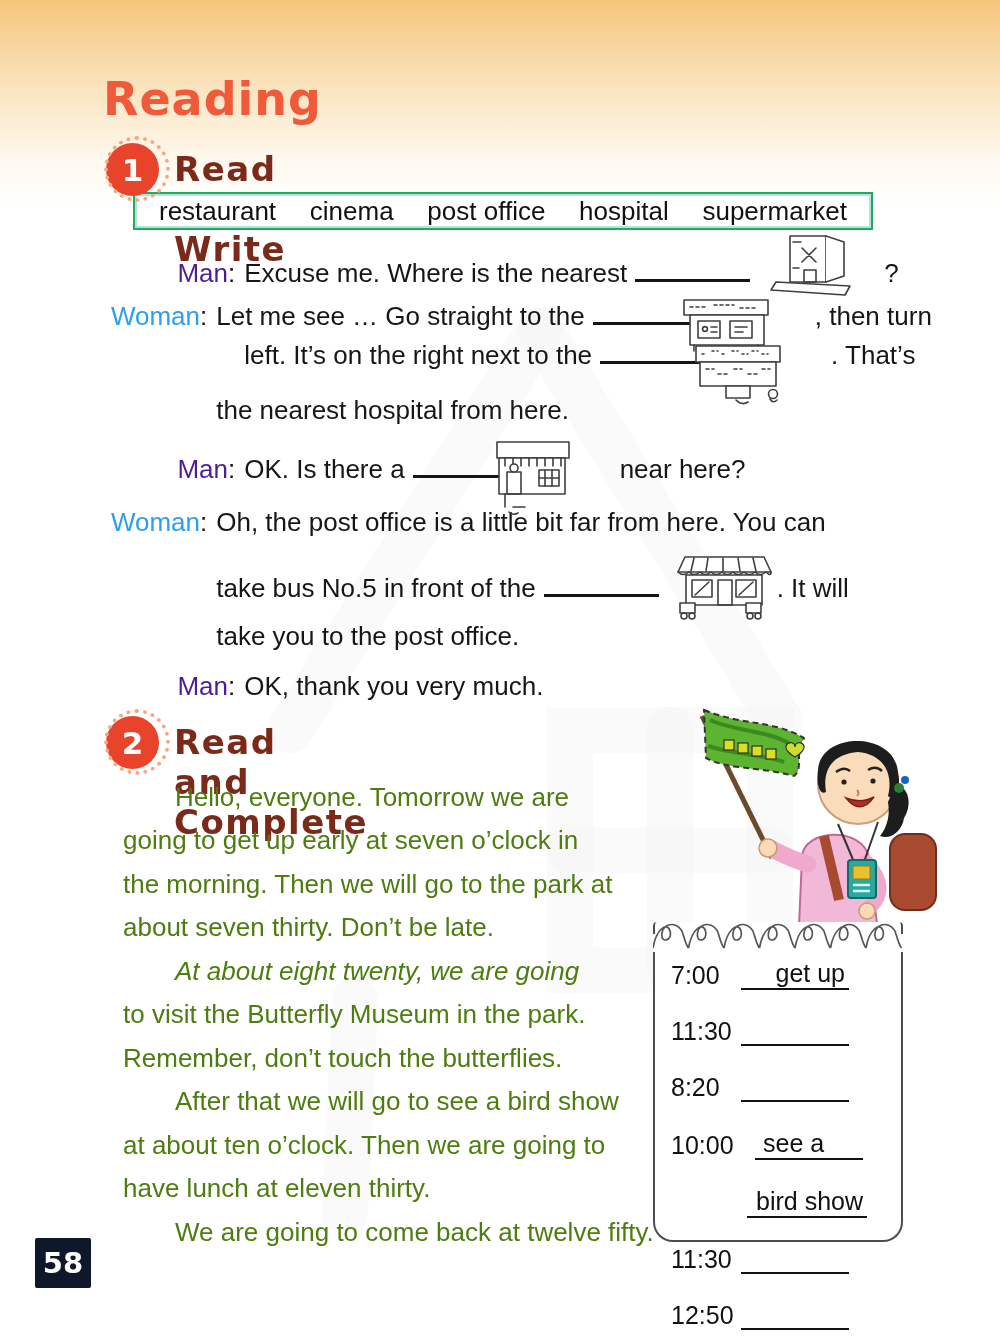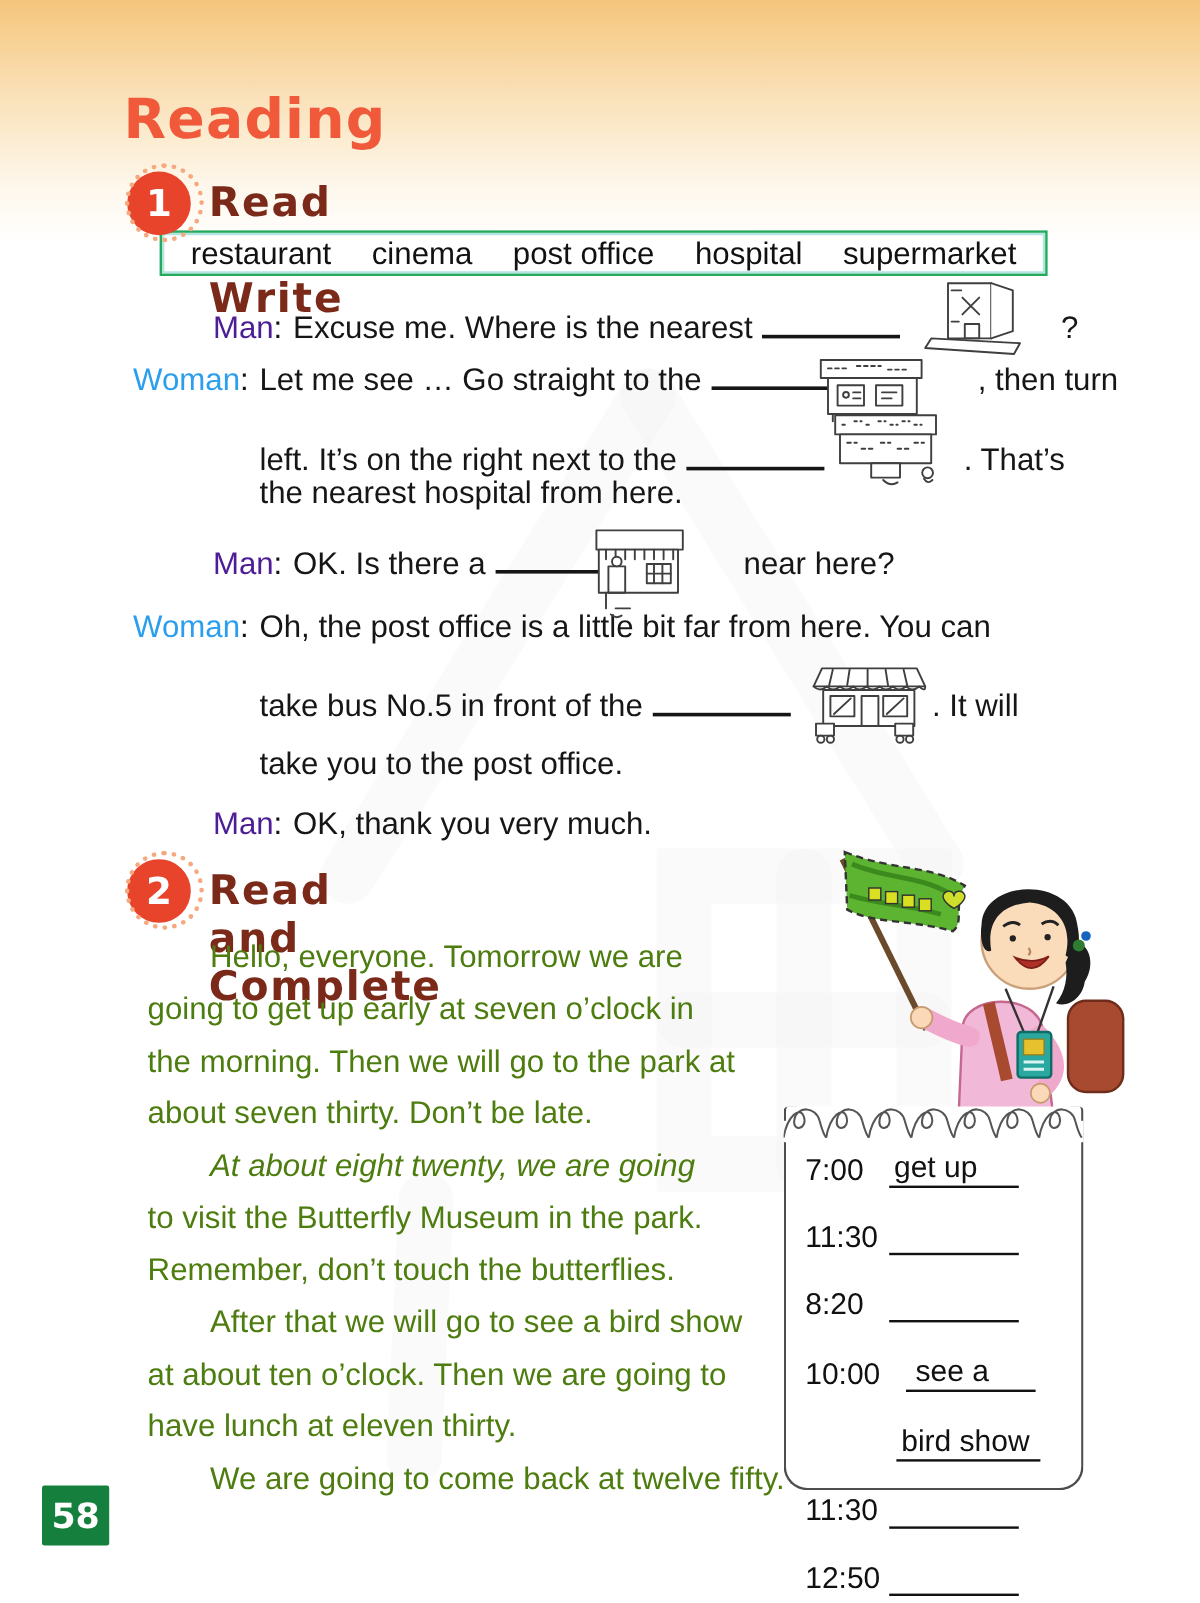--- a/index.html
+++ b/index.html
@@ -68,28 +68,28 @@
     border-bottom:2px solid #4d4d4d; border-radius:4px 4px 20px 20px;
     padding:36px 0 0 16px; display:flex; flex-direction:column; gap:26px;
     font-size:25px; color:#111;
   }
   .torn { position:absolute; left:-2px; top:-4px; width:250px; height:34px; }
   .srow { display:flex; align-items:flex-end; }
   .stime { min-width:64px; line-height:30px; }
   .srow.wide .stime { min-width:78px; }
   .sline {
     display:inline-block; min-width:108px; border-bottom:2.2px solid #111;
-    text-align:left; line-height:30px; margin-left:6px; padding:0 4px;
+    text-align:right; line-height:30px; margin-left:6px; padding:0 4px;
   }
   .srow.cont { margin-left:76px; }
   .srow.cont .sline { margin-left:0; min-width:120px; }
 
   .page-badge {
     position:absolute; left:35px; top:1238px; width:56px; height:50px;
-    background:#15803d; color:#fff; display:flex; align-items:center; justify-content:center;
+    background:#0f172a; color:#fff; display:flex; align-items:center; justify-content:center;
     font-family:"DejaVu Sans", sans-serif; font-weight:bold; font-size:29px; border-radius:2px;
   }
 </style>
 </head>
 <body>
 
 <div class="page">
   <div class="top-gradient"></div>
 
   <svg class="wm" viewBox="0 0 740 930">
@@ -118,21 +118,21 @@
     <span>hospital</span>
     <span>supermarket</span>
   </div>
 
   <div class="dline man" style="top:256px;">
     <span class="spk">Man</span><span class="colon">:</span><span>Excuse me. Where is the nearest</span><span class="bl w115"></span><span class="gap g1"></span><span class="post">?</span>
   </div>
   <div class="dline woman" style="top:299px;">
     <span class="spk">Woman</span><span class="colon">:</span><span>Let me see … Go straight to the</span><span class="bl w110"></span><span class="gap g2"></span><span class="post">, then turn</span>
   </div>
-  <div class="dline" style="top:366px;">
+  <div class="dline" style="top:338px;padding-left:28px;">
     <span class="spk"></span><span class="colon" style="visibility:hidden">:</span><span>left. It’s on the right next to the</span><span class="bl w115"></span><span class="gap g3"></span><span class="post">. That’s</span>
   </div>
   <div class="dline" style="top:393px;">
     <span class="spk"></span><span class="colon" style="visibility:hidden">:</span><span>the nearest hospital from here.</span>
   </div>
   <div class="dline man" style="top:452px;">
     <span class="spk">Man</span><span class="colon">:</span><span>OK. Is there a</span><span class="bl w95"></span><span class="gap g4"></span><span class="post">near here?</span>
   </div>
   <div class="dline woman" style="top:505px;">
     <span class="spk">Woman</span><span class="colon">:</span><span>Oh, the post office is a little bit far from here.  You can</span>

